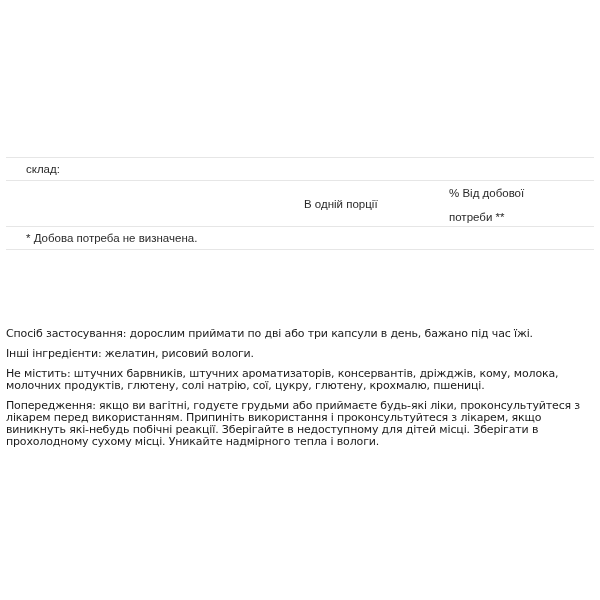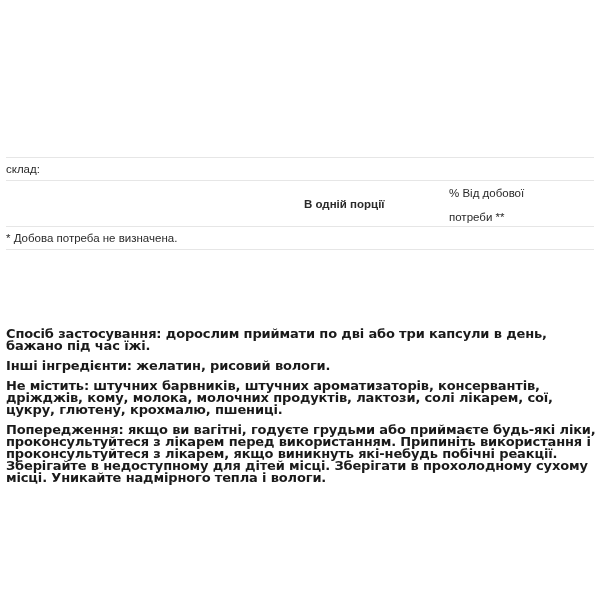--- a/index.html
+++ b/index.html
@@ -3,27 +3,27 @@
 <meta charset="utf-8">
 <style>
   html, body { margin:0; padding:0; background:#ffffff; }
   body { width:600px; height:600px; position:relative; overflow:hidden;
          font-family:"Liberation Sans", sans-serif; color:#222; }
   .facts { position:absolute; left:6px; top:157px; width:588px; }
   .row { border-top:1px solid #e6e6e6; font-size:11.5px; line-height:22px; height:22px;
          padding-left:4px; position:relative; color:#2a2a2a; }
   .row.last { border-bottom:1px solid #e6e6e6;text-decoration:underline; }
   .row.head { height:45px; }
-  .c1 { position:absolute; left:0; }
+  .c1 { position:absolute; left:20px; }
   .c2 { position:absolute; left:298px; }
   .c3 { position:absolute; left:443px; }
-  .row.head .c2 { top:12px;font-weight:bold; }
+  .row.head .c2 { top:12px; }
   .row.head .c3 { top:0; line-height:24px; width:120px; }
   .notes { position:absolute; left:6px; top:328px; width:590px;
-           font-family:"DejaVu Sans", sans-serif; font-weight:bold; font-size:13px;
+           font-family:"DejaVu Sans", sans-serif; font-weight:normal; font-size:11px;
            color:#1a1a1a; line-height:12px; letter-spacing:-0.15px; }
   .notes p { margin:0 0 8px 0; }
 </style>
 </head>
 <body>
 
 <div class="facts">
   <div class="row">
     <span class="c1">склад:</span>
   </div>
@@ -32,15 +32,15 @@
     <span class="c3">% Від добової потреби **</span>
   </div>
   <div class="row last">
     <span class="c1">* Добова потреба не визначена.</span>
   </div>
 </div>
 
 <div class="notes">
   <p>Спосіб застосування: дорослим приймати по дві або три капсули в день, бажано під час їжі.</p>
   <p>Інші інгредієнти: желатин, рисовий вологи.</p>
-  <p>Не містить: штучних барвників, штучних ароматизаторів, консервантів, дріжджів, кому, молока, молочних продуктів, лактози, солі лікарем, сої, цукру, глютену, крохмалю, пшениці.</p>
+  <p>Не містить: штучних барвників, штучних ароматизаторів, консервантів, дріжджів, кому, молока, молочних продуктів, глютену, солі натрію, сої, цукру, глютену, крохмалю, пшениці.</p>
   <p>Попередження: якщо ви вагітні, годуєте грудьми або приймаєте будь-які ліки, проконсультуйтеся з лікарем перед використанням. Припиніть використання і проконсультуйтеся з лікарем, якщо виникнуть які-небудь побічні реакції. Зберігайте в недоступному для дітей місці. Зберігати в прохолодному сухому місці. Уникайте надмірного тепла і вологи.</p>
 </div>
 
 </body></html>

